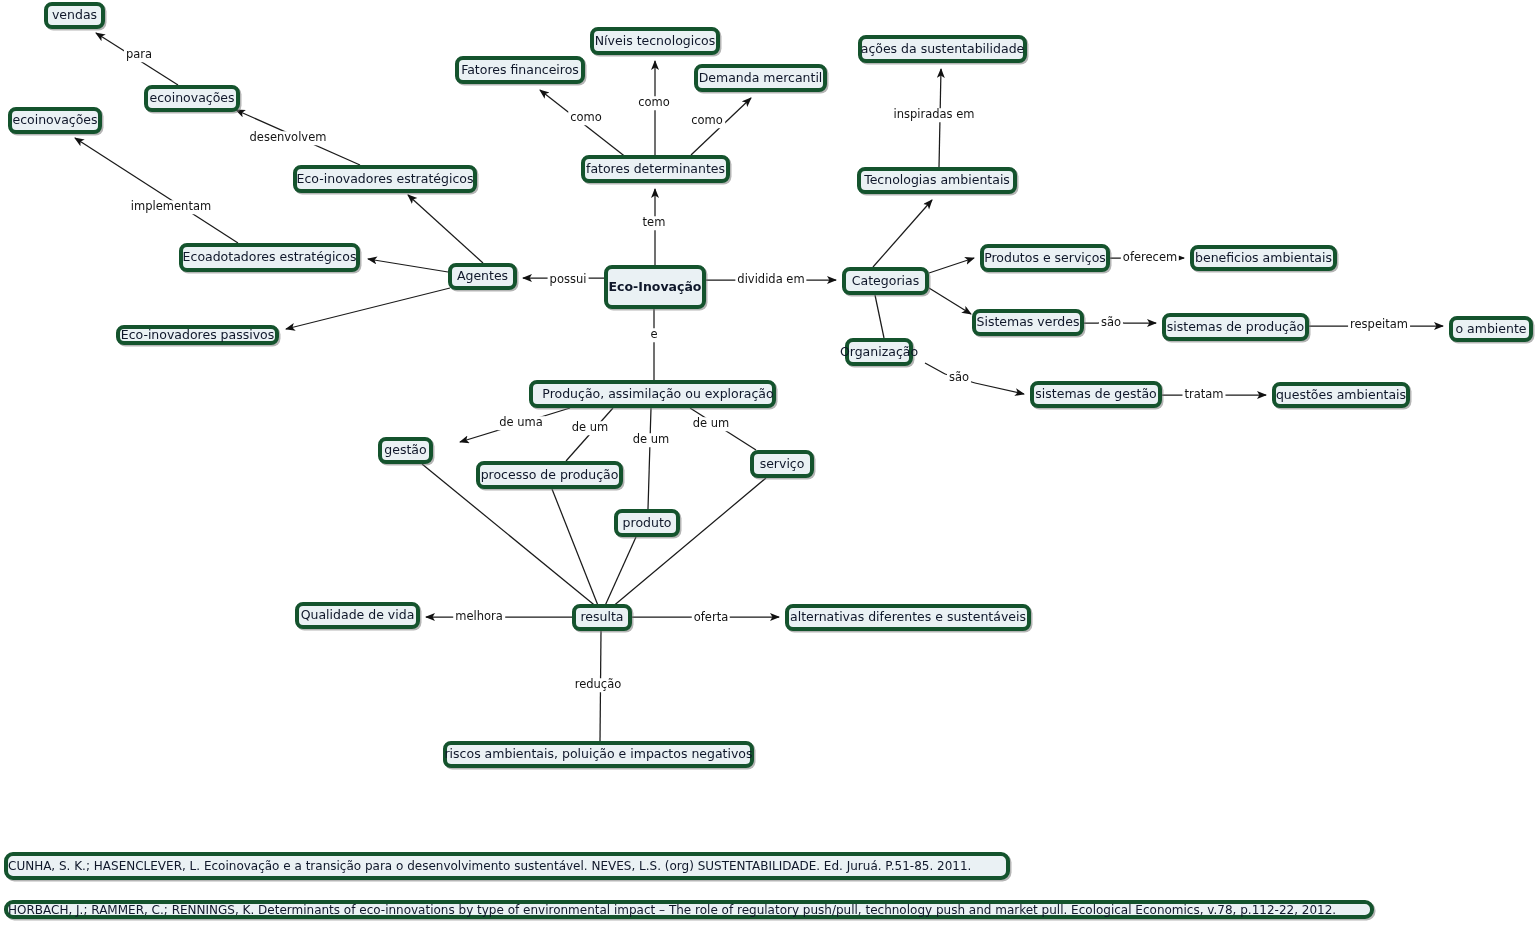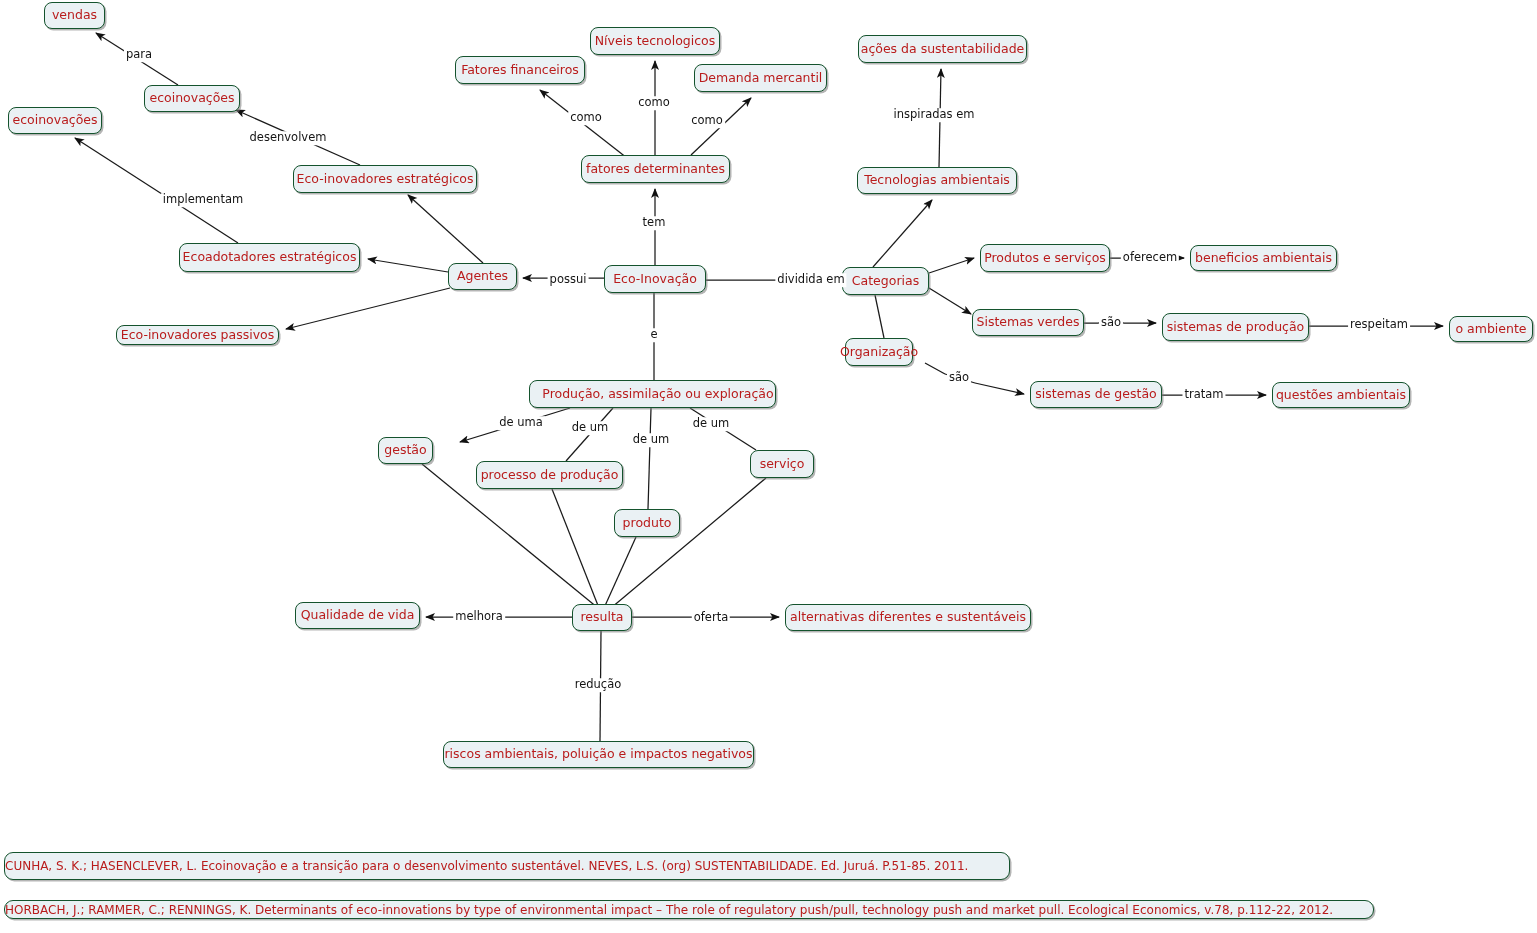--- a/index.html
+++ b/index.html
@@ -22,23 +22,23 @@
     left: 0;
     top: 0;
     width: 1537px;
     height: 933px;
     pointer-events: none;
   }
   .node {
     position: absolute;
     box-sizing: border-box;
     background: #eaf1f4;
-    border: 1px solid #14532d;
+    border: 4px solid #14532d;
     border-radius: 8px;
-    color: #b91c1c;
+    color: #0f172a;
     font-size: 12.5px;
     line-height: 1;
     white-space: nowrap;
     display: flex;
     align-items: center;
     justify-content: center;
     padding: 0 9px;
     box-shadow: 1.5px 1.5px 0 rgba(120,120,120,0.55);
     z-index: 5;
   }
@@ -159,21 +159,21 @@
   <div class="node" style="left:694px;top:64px;width:133px;height:28px;">Demanda mercantil</div>
   <div class="node" style="left:144px;top:85px;width:96px;height:27px;">ecoinovações</div>
   <div class="node" style="left:8px;top:107px;width:94px;height:27px;">ecoinovações</div>
   <div class="node" style="left:581px;top:155px;width:149px;height:28px;">fatores determinantes</div>
   <div class="node" style="left:857px;top:167px;width:160px;height:27px;">Tecnologias ambientais</div>
   <div class="node" style="left:293px;top:165px;width:184px;height:28px;">Eco-inovadores estratégicos</div>
   <div class="node" style="left:179px;top:243px;width:181px;height:29px;">Ecoadotadores estratégicos</div>
   <div class="node" style="left:980px;top:244px;width:130px;height:28px;">Produtos e serviços</div>
   <div class="node" style="left:1190px;top:245px;width:147px;height:26px;">beneficios ambientais</div>
   <div class="node" style="left:448px;top:263px;width:69px;height:27px;">Agentes</div>
-  <div class="node" style="left:604px;top:265px;width:102px;height:28px;">Eco-Inovação</div>
+  <div class="node" style="left:604px;top:265px;width:102px;height:44px;font-weight:bold;">Eco-Inovação</div>
   <div class="node" style="left:842px;top:267px;width:87px;height:28px;">Categorias</div>
   <div class="node" style="left:972px;top:309px;width:112px;height:27px;">Sistemas verdes</div>
   <div class="node" style="left:1162px;top:313px;width:147px;height:28px;">sistemas de produção</div>
   <div class="node" style="left:1449px;top:316px;width:84px;height:26px;">o ambiente</div>
   <div class="node" style="left:116px;top:325px;width:163px;height:20px;">Eco-inovadores passivos</div>
   <div class="node" style="left:845px;top:338px;width:68px;height:28px;">Organização</div>
   <div class="node" style="left:1030px;top:381px;width:132px;height:27px;">sistemas de gestão</div>
   <div class="node" style="left:1272px;top:382px;width:138px;height:26px;">questões ambientais</div>
   <div class="node" style="left:529px;top:380px;width:247px;height:28px;padding-left:20px;">Produção, assimilação ou exploração</div>
   <div class="node" style="left:378px;top:437px;width:55px;height:27px;">gestão</div>
@@ -184,24 +184,24 @@
   <div class="node" style="left:572px;top:604px;width:60px;height:27px;">resulta</div>
   <div class="node" style="left:443px;top:741px;width:311px;height:27px;">riscos ambientais, poluição e impactos negativos</div>
   <div class="node" style="left:785px;top:604px;width:246px;height:27px;">alternativas diferentes e sustentáveis</div>
 
   <div class="elabel" style="left:139px;top:55px;">para</div>
   <div class="elabel" style="left:654px;top:103px;">como</div>
   <div class="elabel" style="left:586px;top:118px;">como</div>
   <div class="elabel" style="left:707px;top:121px;">como</div>
   <div class="elabel" style="left:934px;top:115px;">inspiradas em</div>
   <div class="elabel" style="left:288px;top:138px;">desenvolvem</div>
-  <div class="elabel" style="left:171px;top:200px;margin-left:32px;">implementam</div>
+  <div class="elabel" style="left:171px;top:207px;">implementam</div>
   <div class="elabel" style="left:654px;top:223px;text-align:center;">tem</div>
   <div class="elabel" style="left:568px;top:280px;">possui</div>
-  <div class="elabel" style="left:771px;top:280px;margin-left:40px;">dividida em</div>
+  <div class="elabel" style="left:771px;top:280px;">dividida em</div>
   <div class="elabel" style="left:1150px;top:258px;">oferecem</div>
   <div class="elabel" style="left:1379px;top:325px;">respeitam</div>
   <div class="elabel" style="left:1111px;top:323px;">são</div>
   <div class="elabel" style="left:654px;top:335px;">e</div>
   <div class="elabel" style="left:959px;top:378px;">são</div>
   <div class="elabel" style="left:1204px;top:395px;">tratam</div>
   <div class="elabel" style="left:521px;top:423px;">de uma</div>
   <div class="elabel" style="left:590px;top:428px;">de um</div>
   <div class="elabel" style="left:651px;top:440px;">de um</div>
   <div class="elabel" style="left:711px;top:424px;">de um</div>

